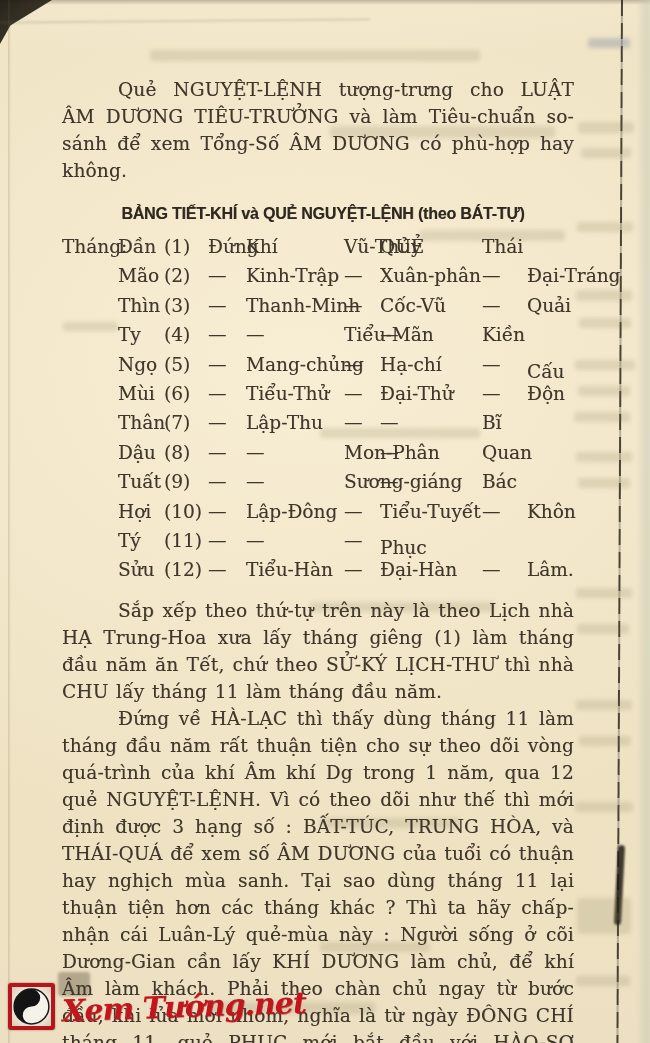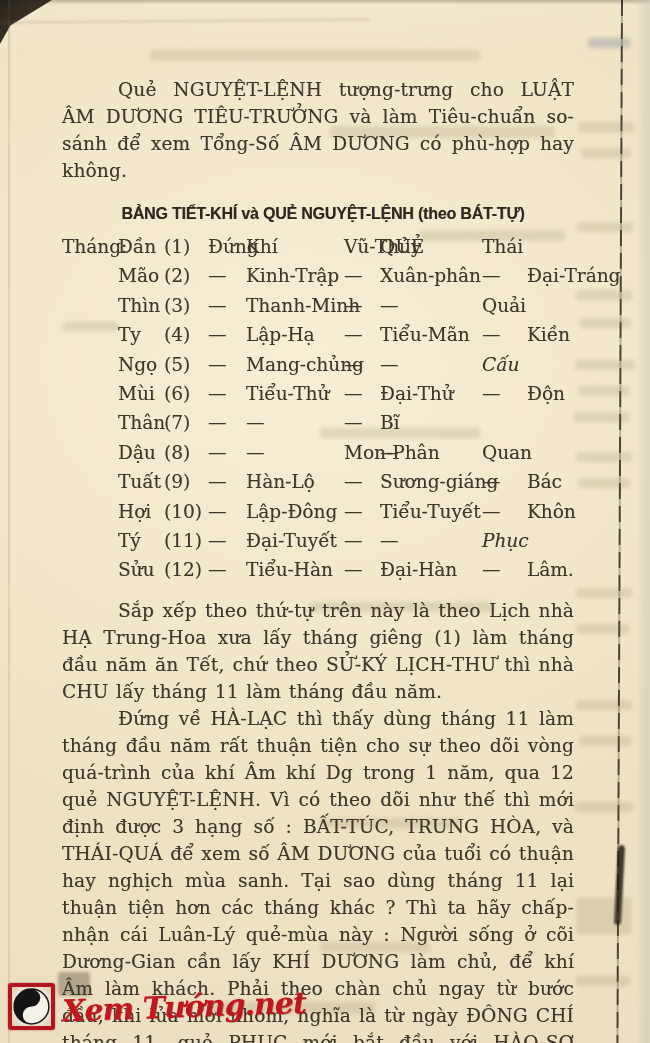--- a/index.html
+++ b/index.html
@@ -36,21 +36,21 @@
   .content{position:absolute;left:62px;top:76px;width:512px;}
   .para{margin:0;font-size:18.5px;line-height:27px;text-align:justify;text-indent:56px;
     letter-spacing:.2px;word-spacing:1.5px;text-shadow:.3px .3px 0 rgba(63,55,43,.45);}
   .heading{font-family:"Liberation Sans", sans-serif;font-weight:bold;font-size:16px;
     letter-spacing:-.2px;color:#2e2820;text-align:center;margin:21px 0 9px 10px;white-space:nowrap;
     text-shadow:.4px .4px 0 rgba(46,40,32,.5);}
   .ttable{font-size:18.5px;margin:0 0 12px 0;text-shadow:.3px .3px 0 rgba(63,55,43,.4);}
   .trow{display:grid;grid-template-columns:56px 46px 44px 38px 98px 36px 102px 45px auto;
     height:29.4px;line-height:29.4px;}
   .cell{white-space:nowrap;overflow:visible;}
-  .cell.italic{font-style:italic;}
+  .cell.italic{margin-top:7px;}
   
   .watermark{position:absolute;left:8px;top:983px;display:flex;align-items:center;gap:7px;}
   .yy-box{width:47px;height:47px;box-sizing:border-box;border:4px solid #b3161c;border-radius:3px;
     background:radial-gradient(circle at 50% 50%, #f6efe2 55%, #d8c8b0 100%);
     display:flex;align-items:center;justify-content:center;box-shadow:0 0 2px rgba(120,20,20,.6);}
   .wm-text{font-family:"DejaVu Serif", serif;font-style:italic;font-weight:bold;font-size:30px;
     color:#c2161e;transform:rotate(-2deg);letter-spacing:-1px;
     text-shadow:.6px .6px 0 rgba(170,15,22,.55), -0.3px -0.3px 0 rgba(255,235,220,.4);}
 </style>
 </head>
@@ -124,80 +124,81 @@
           <span class="cell c3">—</span>
           <span class="cell que">Đại-Tráng</span>
         </div>
         <div class="trow">
           <span class="cell row-label"></span>
           <span class="cell month">Thìn</span>
           <span class="cell num">(3)</span>
           <span class="cell c1">—</span>
           <span class="cell tiet">Thanh-Minh</span>
           <span class="cell c2">—</span>
+          <span class="cell khi">Cốc-Vũ</span>
           <span class="cell c3">—</span>
           <span class="cell que">Quải</span>
         </div>
         <div class="trow">
           <span class="cell row-label"></span>
           <span class="cell month">Ty</span>
           <span class="cell num">(4)</span>
           <span class="cell c1">—</span>
-          <span class="cell tiet">Lập-Hạ</span>
           <span class="cell c2">—</span>
           <span class="cell khi">Tiểu-Mãn</span>
           <span class="cell c3">—</span>
           <span class="cell que">Kiền</span>
         </div>
         <div class="trow">
           <span class="cell row-label"></span>
           <span class="cell month">Ngọ</span>
           <span class="cell num">(5)</span>
           <span class="cell c1">—</span>
           <span class="cell tiet">Mang-chủng</span>
           <span class="cell c2">—</span>
+          <span class="cell khi">Hạ-chí</span>
           <span class="cell c3">—</span>
           <span class="cell que italic">Cấu</span>
         </div>
         <div class="trow">
           <span class="cell row-label"></span>
           <span class="cell month">Mùi</span>
           <span class="cell num">(6)</span>
           <span class="cell c1">—</span>
           <span class="cell tiet">Tiểu-Thử</span>
           <span class="cell c2">—</span>
           <span class="cell khi">Đại-Thử</span>
           <span class="cell c3">—</span>
           <span class="cell que">Độn</span>
         </div>
         <div class="trow">
           <span class="cell row-label"></span>
           <span class="cell month">Thân</span>
           <span class="cell num">(7)</span>
           <span class="cell c1">—</span>
+          <span class="cell tiet">Lập-Thu</span>
           <span class="cell c2">—</span>
           <span class="cell c3">—</span>
           <span class="cell que">Bĩ</span>
         </div>
         <div class="trow">
           <span class="cell row-label"></span>
           <span class="cell month">Dậu</span>
           <span class="cell num">(8)</span>
           <span class="cell c1">—</span>
           <span class="cell c2">—</span>
           <span class="cell khi">Mon-Phân</span>
           <span class="cell c3">—</span>
           <span class="cell que">Quan</span>
         </div>
         <div class="trow">
           <span class="cell row-label"></span>
           <span class="cell month">Tuất</span>
           <span class="cell num">(9)</span>
           <span class="cell c1">—</span>
-          <span class="cell tiet">Hàn-Lộ</span>
           <span class="cell c2">—</span>
           <span class="cell khi">Sương-giáng</span>
           <span class="cell c3">—</span>
           <span class="cell que">Bác</span>
         </div>
         <div class="trow">
           <span class="cell row-label"></span>
           <span class="cell month">Hợi</span>
           <span class="cell num">(10)</span>
           <span class="cell c1">—</span>
@@ -205,21 +206,20 @@
           <span class="cell c2">—</span>
           <span class="cell khi">Tiểu-Tuyết</span>
           <span class="cell c3">—</span>
           <span class="cell que">Khôn</span>
         </div>
         <div class="trow">
           <span class="cell row-label"></span>
           <span class="cell month">Tý</span>
           <span class="cell num">(11)</span>
           <span class="cell c1">—</span>
-          <span class="cell tiet">Đại-Tuyết</span>
           <span class="cell c2">—</span>
           <span class="cell c3">—</span>
           <span class="cell que italic">Phục</span>
         </div>
         <div class="trow">
           <span class="cell row-label"></span>
           <span class="cell month">Sửu</span>
           <span class="cell num">(12)</span>
           <span class="cell c1">—</span>
           <span class="cell tiet">Tiểu-Hàn</span>

